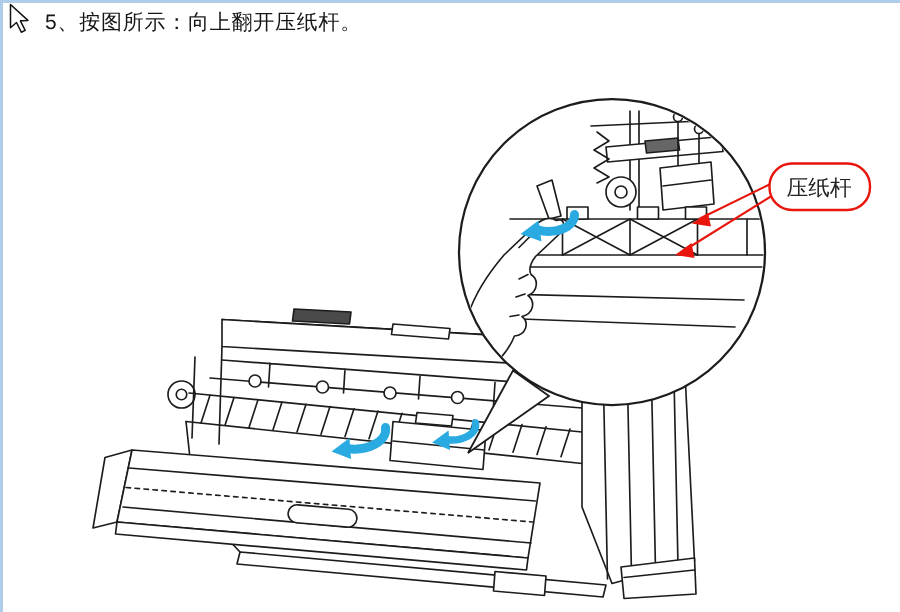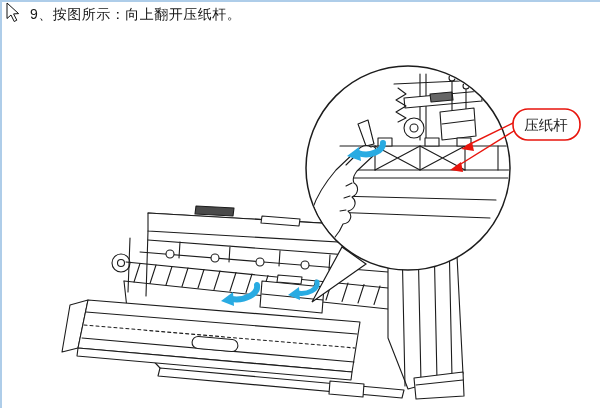--- a/index.html
+++ b/index.html
@@ -12,21 +12,21 @@
   .ink *{stroke:#1c1c1c;stroke-width:1.1;stroke-linecap:round;stroke-linejoin:round;}
   .callout-label{font-size:14.5px;fill:#222222;font-family:"Liberation Sans","DejaVu Sans",sans-serif;}
 </style>
 </head>
 <body>
 
 <div class="page">
   <div class="border-top"></div>
   <div class="border-left"></div>
 
-  <div class="step-text">9、按图所示：向上翻开压纸杆。</div>
+  <div class="step-text">5、按图所示：向上翻开压纸杆。</div>
 
   <svg class="figure" width="600" height="408" viewBox="0 0 600 408">
     <defs>
       <clipPath id="circleClip">
           <circle cx="408" cy="168" r="101"></circle>
         </clipPath>
     </defs>
 
     <polygon points="7,3 7,18.5 11,15 14.2,21.5 16.8,20.2 13.6,13.9 18.6,13.6" fill="#ffffff" stroke="#111111" stroke-width="1" stroke-linejoin="round"></polygon>
 

